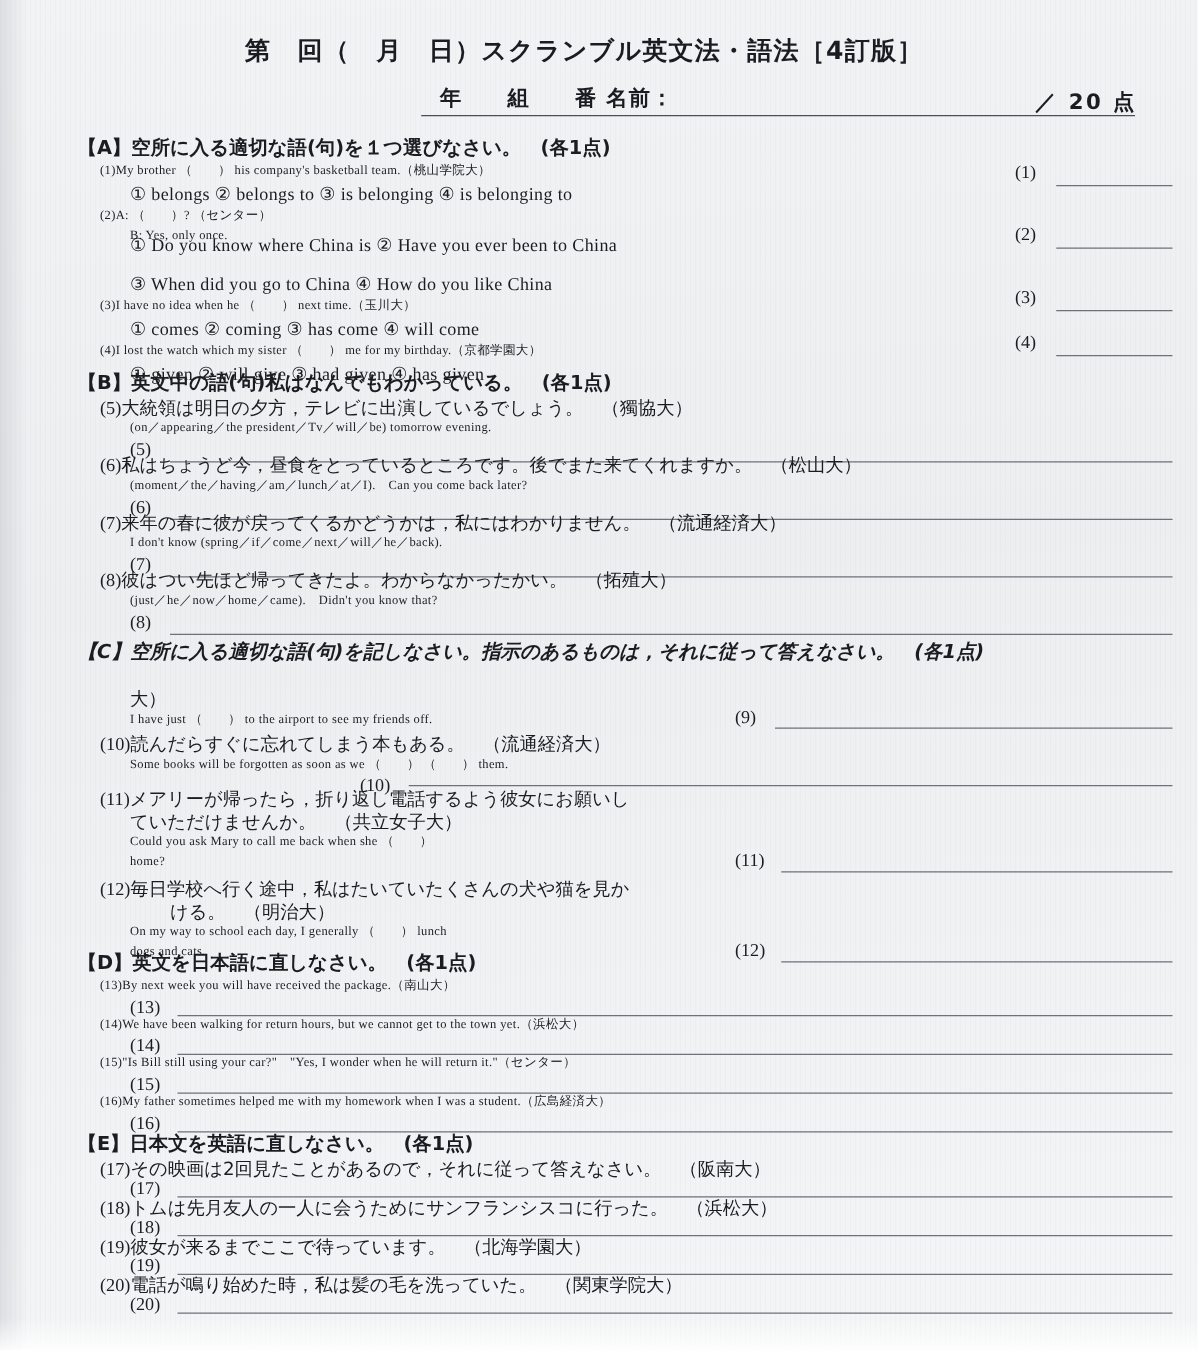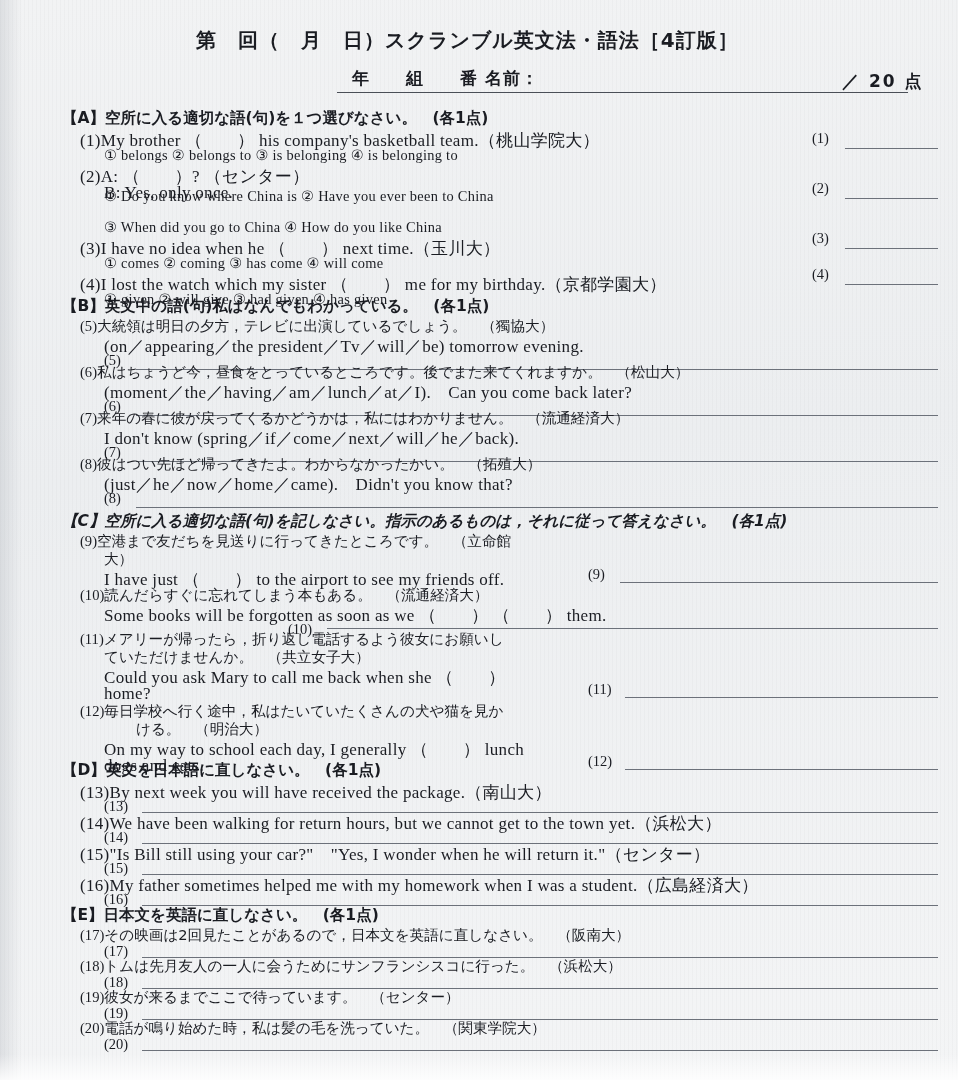--- a/index.html
+++ b/index.html
@@ -79,34 +79,33 @@
     position: absolute;
     left: 337px; top: 92px;
     width: 571px; height: 0;
     border-top: 1.6px solid #4a4f57;
   }
   .score {
     left: 828px; top: 70px;
     font-size: 17px;
     font-weight: 700;
     letter-spacing: 2px;
-    margin-left: 14px;
   }
 
   
   .sec {
     font-size: 15.5px;
     font-weight: 700;
     letter-spacing: 0px;
   }
   .sec .tag { font-weight: 700; }
 
   
   .q       { font-size: 14.5px; }
-  .q.en    { font-size: 17px; }
+  .q.en    { font-size: 10px; }
   .q.jp    { font-size: 14.6px; }
   .opts    { font-size: 14.4px; }
 
   .num { font-family: "Liberation Serif", "DejaVu Serif", serif; }
 
   
   .rule {
     position: absolute;
     height: 0;
     border-top: 1.25px solid #6c717a;
@@ -198,23 +197,20 @@
       <span class="num">(8)</span><span>彼はつい先ほど帰ってきたよ。わからなかったかい。　（拓殖大）</span>
     </div>
     <div class="abs en q" style="left:104px; top:473px;">(just／he／now／home／came).　Didn't you know that?</div>
     <div class="abs anslbl" style="left:104px; top:490px;">(8)</div>
     <div class="rule" style="left:136px; top:507px; width:802px;"></div>
 
     <div class="abs jp sec" style="left:62px; top:511px;font-style:italic;">
       <span class="tag">【C】</span><span>空所に入る適切な語(句)を記しなさい。指示のあるものは，それに従って答えなさい。　(各1点)</span>
     </div>
 
-    <div class="abs jp q" style="left:80px; top:532px;">
-      <span class="num">(9)</span><span>空港まで友だちを見送りに行ってきたところです。　（立命館</span>
-    </div>
     <div class="abs jp q" style="left:104px; top:550px;">大）</div>
     <div class="abs en q" style="left:104px; top:568px;">I have just （　　） to the airport to see my friends off.</div>
     <div class="abs anslbl" style="left:588px; top:566px;">(9)</div>
     <div class="rule" style="left:620px; top:582px; width:318px;"></div>
 
     <div class="abs jp q" style="left:80px; top:586px;">
       <span class="num">(10)</span><span>読んだらすぐに忘れてしまう本もある。　（流通経済大）</span>
     </div>
     <div class="abs en q" style="left:104px; top:604px;">Some books will be forgotten as soon as we （　　） （　　） them.</div>
     <div class="abs anslbl" style="left:288px; top:621px;">(10)</div>
@@ -264,33 +260,33 @@
       <span class="num">(16)</span><span>My father sometimes helped me with my homework when I was a student.（広島経済大）</span>
     </div>
     <div class="abs anslbl" style="left:104px; top:891px;">(16)</div>
     <div class="rule" style="left:142px; top:905px; width:796px;"></div>
 
     <div class="abs jp sec" style="left:62px; top:905px;">
       <span class="tag">【E】</span><span>日本文を英語に直しなさい。　(各1点)</span>
     </div>
 
     <div class="abs jp q" style="left:80px; top:926px;">
-      <span class="num">(17)</span><span>その映画は2回見たことがあるので，日本文を英語に直しなさい。　（阪南大）</span>
+      <span class="num">(17)</span><span>その映画は2回見たことがあるので，それに従って答えなさい。　（阪南大）</span>
     </div>
     <div class="abs anslbl" style="left:104px; top:943px;">(17)</div>
     <div class="rule" style="left:142px; top:957px; width:796px;"></div>
 
     <div class="abs jp q" style="left:80px; top:957px;">
       <span class="num">(18)</span><span>トムは先月友人の一人に会うためにサンフランシスコに行った。　（浜松大）</span>
     </div>
     <div class="abs anslbl" style="left:104px; top:974px;">(18)</div>
     <div class="rule" style="left:142px; top:988px; width:796px;"></div>
 
     <div class="abs jp q" style="left:80px; top:988px;">
-      <span class="num">(19)</span><span>彼女が来るまでここで待っています。　（センター）</span>
+      <span class="num">(19)</span><span>彼女が来るまでここで待っています。　（北海学園大）</span>
     </div>
     <div class="abs anslbl" style="left:104px; top:1005px;">(19)</div>
     <div class="rule" style="left:142px; top:1019px; width:796px;"></div>
 
     <div class="abs jp q" style="left:80px; top:1019px;">
       <span class="num">(20)</span><span>電話が鳴り始めた時，私は髪の毛を洗っていた。　（関東学院大）</span>
     </div>
     <div class="abs anslbl" style="left:104px; top:1036px;">(20)</div>
     <div class="rule" style="left:142px; top:1050px; width:796px;"></div>
 

